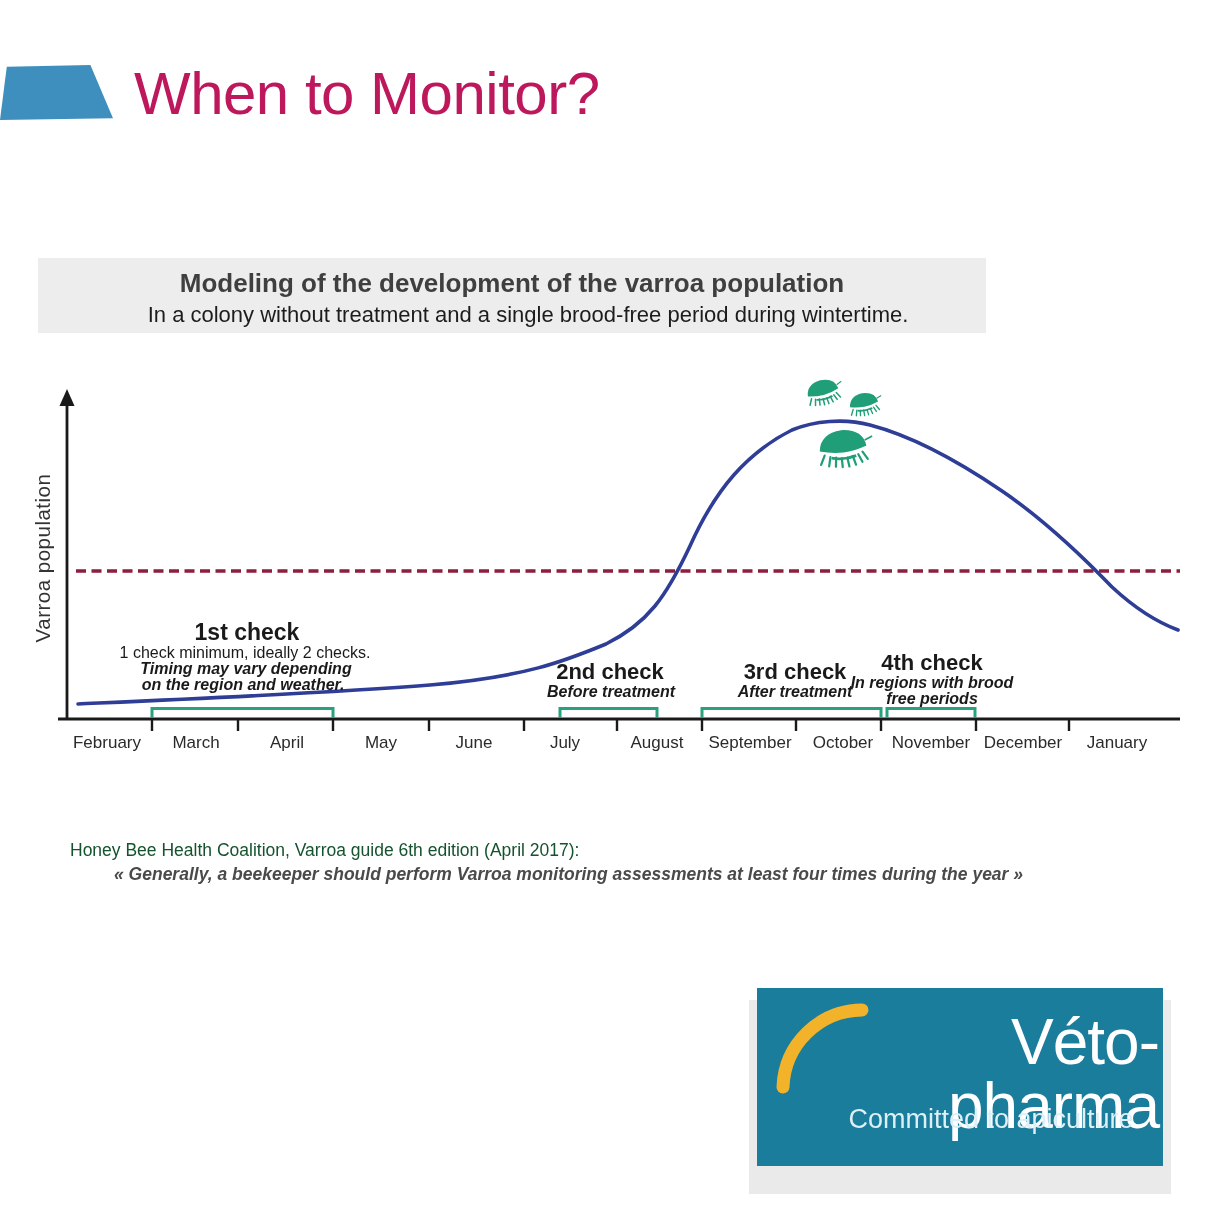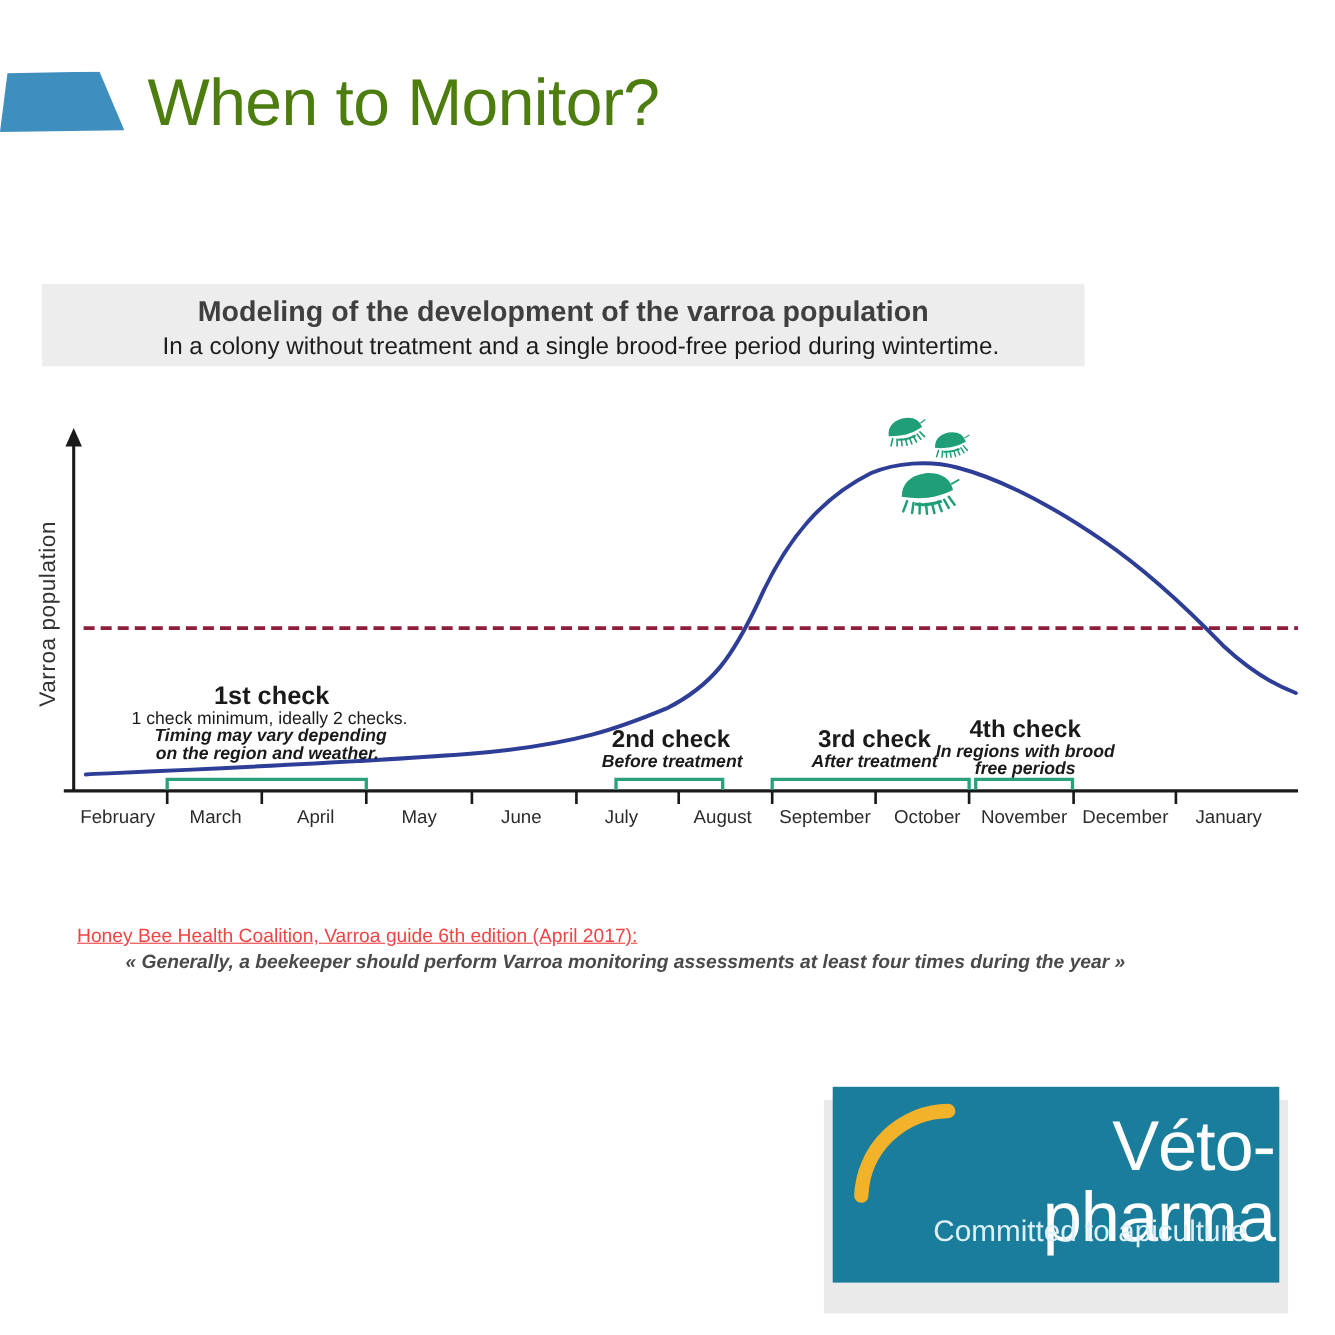--- a/index.html
+++ b/index.html
@@ -4,21 +4,21 @@
 <style>
   html,body{margin:0;padding:0;background:#ffffff;}
   body{width:1214px;height:1214px;position:relative;overflow:hidden;
        font-family:"Liberation Sans","DejaVu Sans",sans-serif;color:#1a1a1a;}
 
   
   .hdr-shape{position:absolute;left:0;top:65px;width:113px;height:55px;
              background:#3e8fbe;
              clip-path:polygon(6% 3%,80% 0%,100% 97%,0% 100%);}
   .hdr-title{position:absolute;left:134px;top:62px;margin:0;
-             font-size:60px;line-height:1.05;font-weight:500;color:#4d7c0f;
+             font-size:60px;line-height:1.05;font-weight:500;color:#be185d;
              letter-spacing:-0.5px;}
 
   
   .banner{position:absolute;left:38px;top:258px;width:948px;height:75px;
           background:#ededed;text-align:center;}
   .banner .t1{margin:10px 0 0 0;font-size:26px;font-weight:700;color:#3f3f3f;}
   .banner .t2{margin:3px 0 0 0;font-size:22px;color:#1c1c1c;padding-left:32px;}
 
   
   .chart-svg{position:absolute;left:0;top:0;width:1214px;height:1214px;}
@@ -26,21 +26,21 @@
   svg text{font-family:"Liberation Sans","DejaVu Sans",sans-serif;}
   .ylab{font-size:20.5px;fill:#333;letter-spacing:0.5px;}
   .month{font-size:17px;fill:#2b2b2b;}
   .chk-t{font-size:22px;font-weight:700;fill:#1a1a1a;}
   .chk-t1{font-size:23px;font-weight:700;fill:#1a1a1a;}
   .chk-s{font-size:16px;fill:#1a1a1a;}
   .chk-i{font-size:16px;font-style:italic;font-weight:600;fill:#1a1a1a;}
 
   
   .cite{position:absolute;left:70px;top:838px;font-size:17.5px;line-height:24px;}
-  .cite .src{color:#ef4444;text-decoration:underline;}
+  .cite .src{color:#14532d;}
   .cite .quote{color:#4a4a4a;font-weight:700;font-style:italic;margin-left:44px;}
 
   
   .logo{position:absolute;left:757px;top:988px;width:406px;height:178px;
         background:#1a7d9c;box-shadow:0 20px 0 8px #eaeaea;}
   .logo-arc{position:absolute;left:0;top:0;width:406px;height:178px;}
   .logo-brand{position:absolute;left:62px;top:22px;width:340px;
               font-size:64px;line-height:1;color:#ffffff;letter-spacing:-1px;text-align:right;}
   .logo-tagline{position:absolute;left:78px;top:116px;width:312px;text-align:center;
                 font-size:27px;color:#ddf0f7;}

